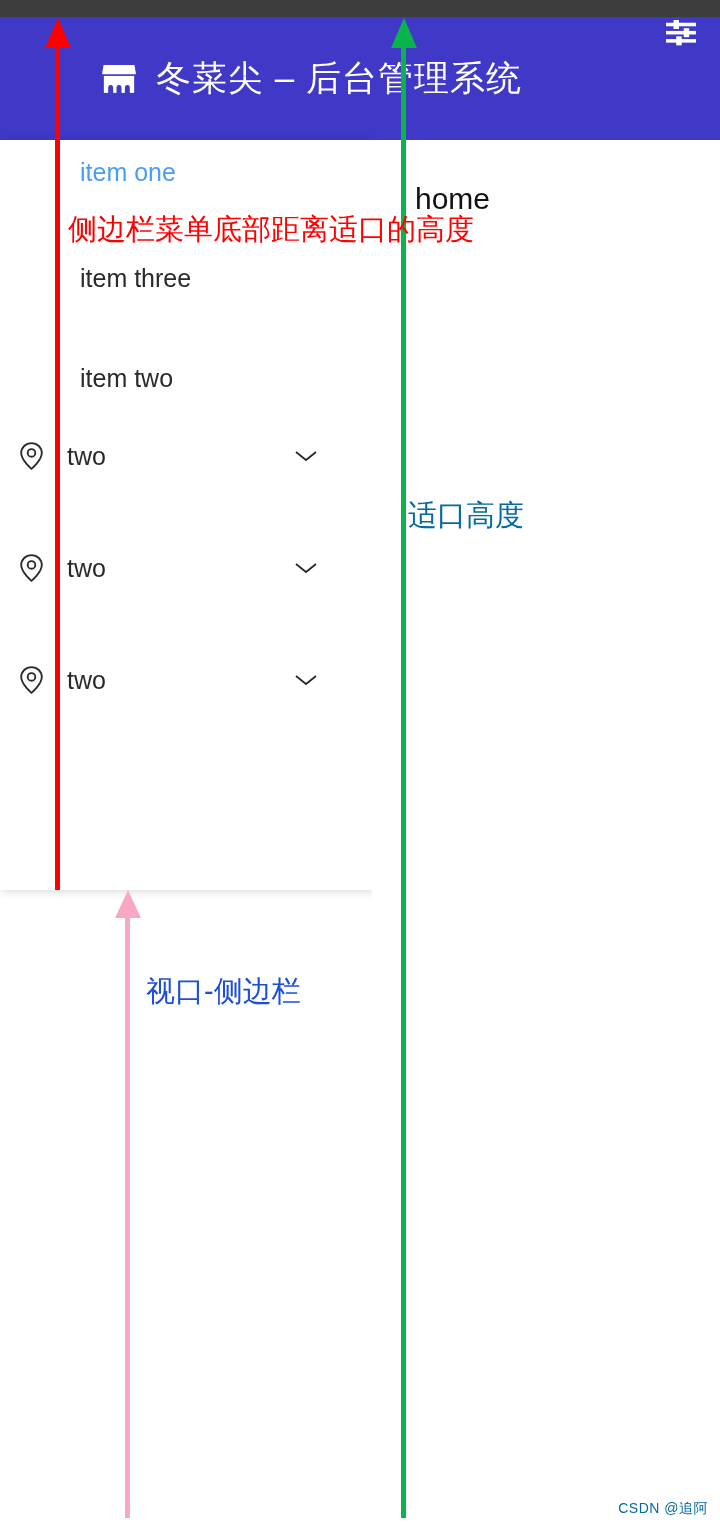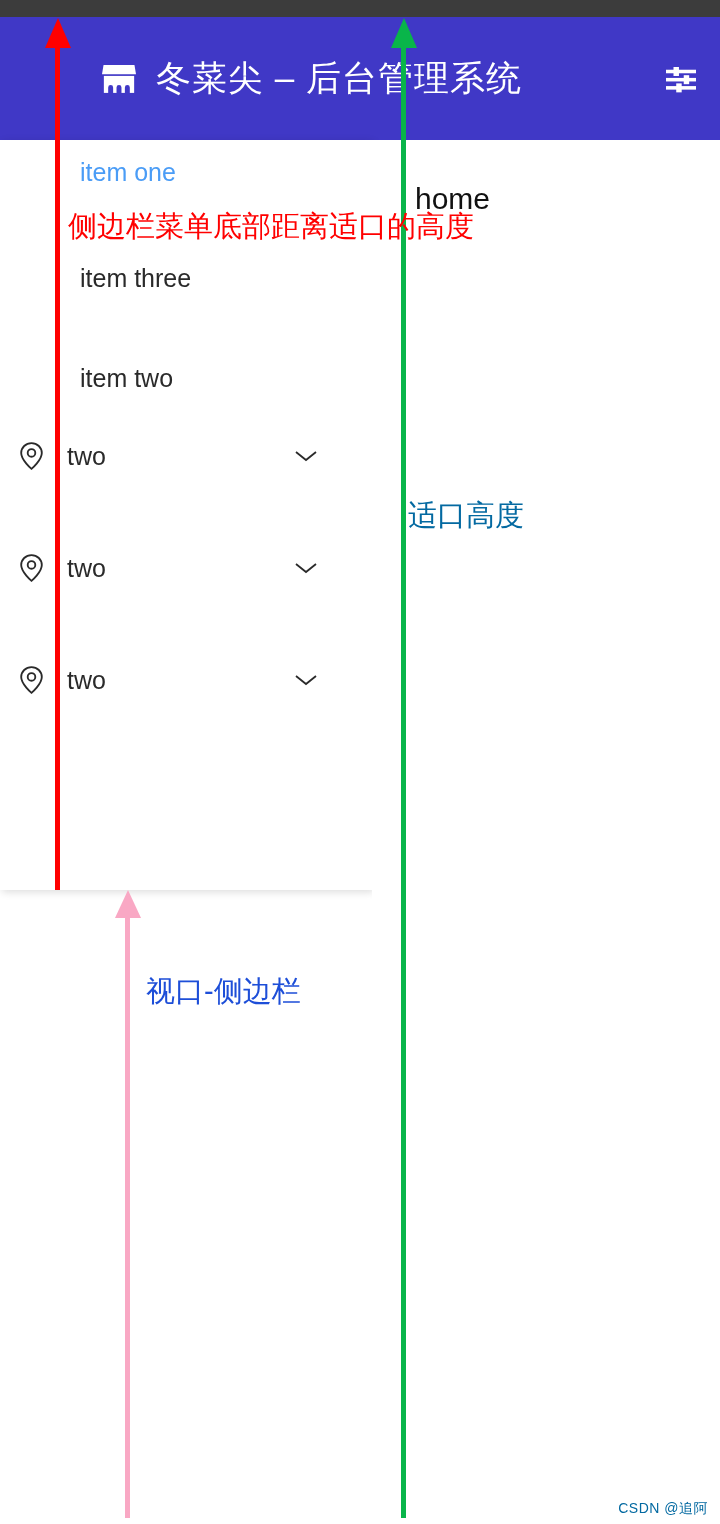--- a/index.html
+++ b/index.html
@@ -25,21 +25,20 @@
     background: #3c3c3c;
   }
 
   
   .app-header {
     position: absolute;
     left: 0; top: 17px;
     width: 720px; height: 123px;
     background: #4038c6;
     display: flex;
-    align-items: center;
     padding: 0 22px 0 100px;
   }
   .brand {
     display: flex;
     align-items: center;
     flex: 1 1 auto;
     gap: 18px;
   }
   .shop-icon {
     width: 38px; height: 34px;
@@ -191,21 +190,20 @@
   
   .annot {
     position: absolute;
     white-space: nowrap;
     line-height: 1.34;
   }
   #annot-red {
     left: 68px; top: 210px;
     color: #ff0000;
     font-size: 29px;
-    font-family: Liberation Mono, monospace;
   }
   #annot-green {
     left: 408px; top: 496px;
     color: #0369a1;
     font-size: 29px;
   }
   #annot-pink {
     left: 146px; top: 972px;
     color: #1d4ed8;
     font-size: 29px;

